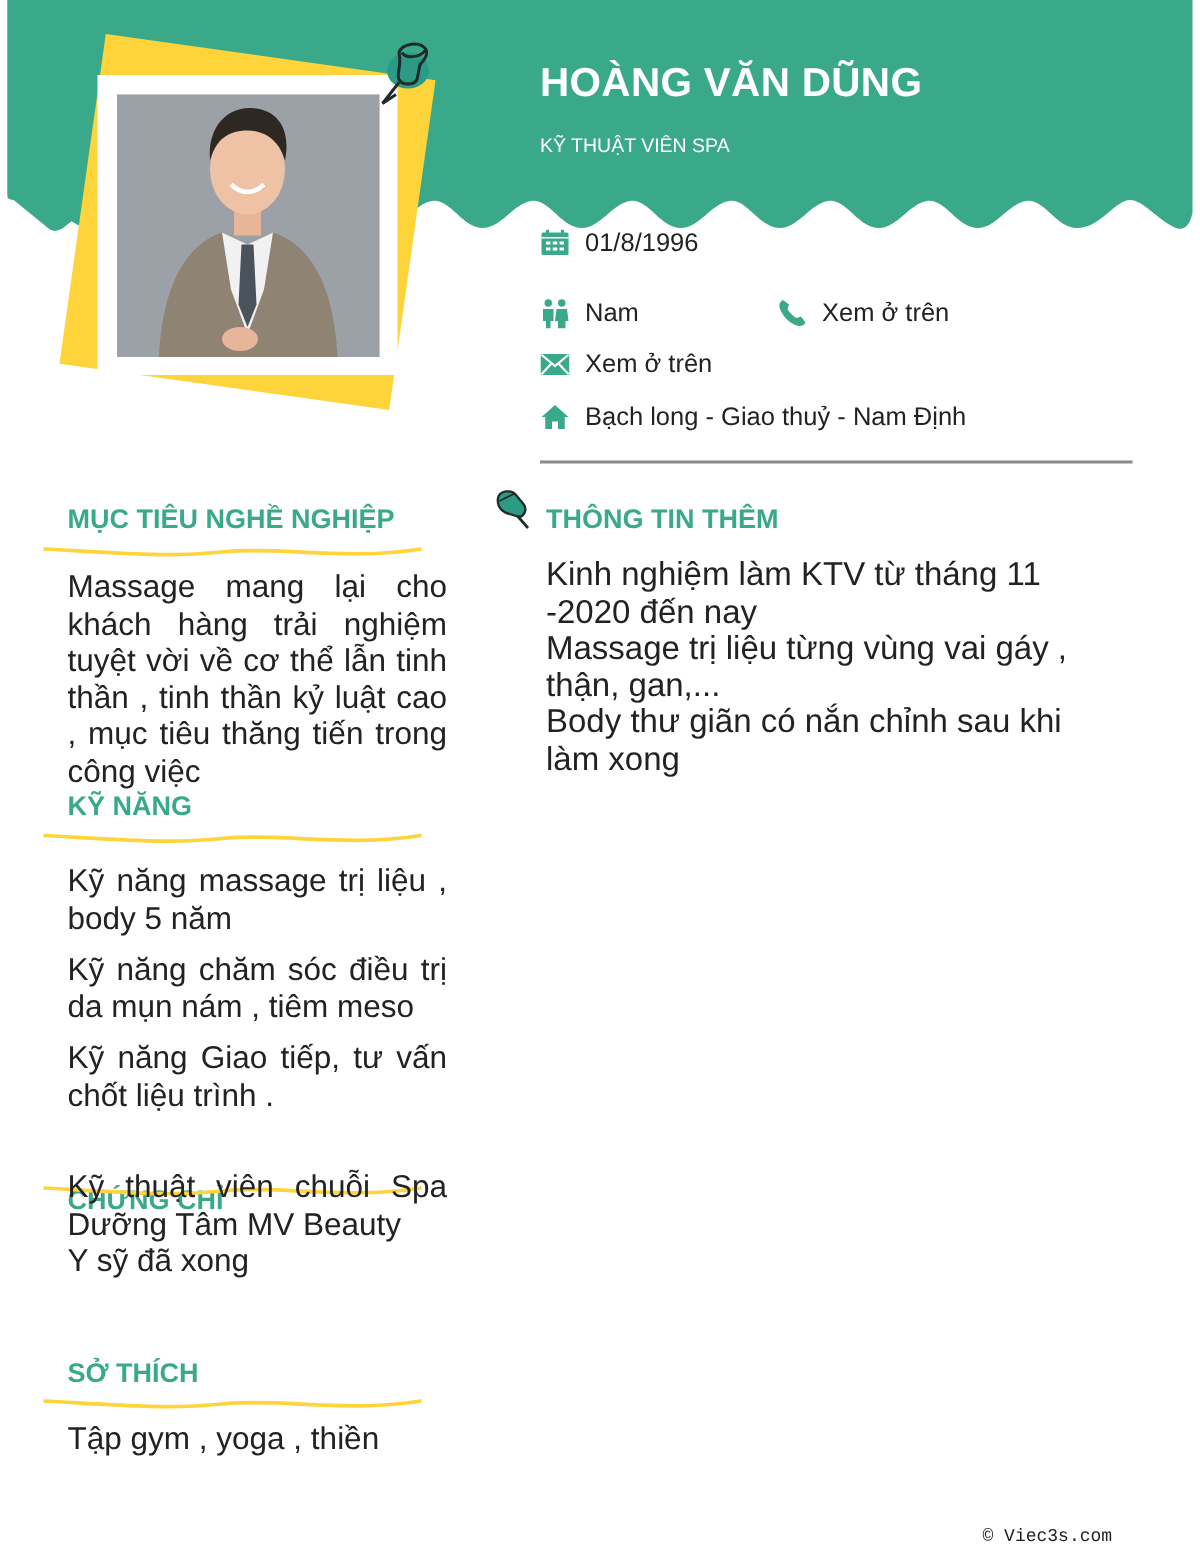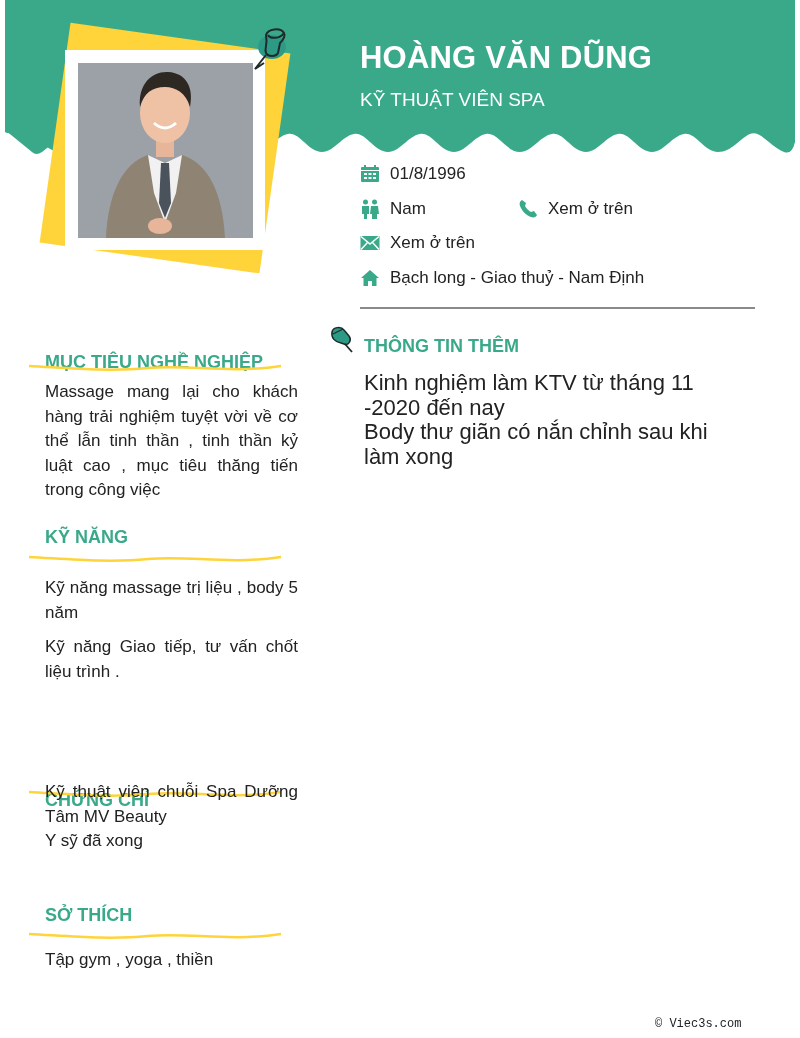--- a/index.html
+++ b/index.html
@@ -16,31 +16,31 @@
   .photo-frame {
     position: absolute; left: 25px; top: 25px; width: 200px; height: 200px;
     background: #ffffff;
   }
   .photo {
     position: absolute; left: 13px; top: 13px; width: 175px; height: 175px;
     background: #9aa0a6; overflow: hidden;
   }
   .pin-top { position: absolute; left: 250px; top: 25px; width: 40px; height: 48px; }
 
-  .name { position: absolute; left: 360px; top: 40px; font-size: 31px; font-weight: bold; color: #ffffff; letter-spacing: 0.2px; }
-  .job-title { position: absolute; left: 360px; top: 89px; font-size: 19px; color: #ffffff; }
+  .name { position: absolute; left: 360px; top: 40px; font-size: 27px; font-weight: bold; color: #ffffff; letter-spacing: 0.2px; }
+  .job-title { position: absolute; left: 360px; top: 89px; font-size: 13px; color: #ffffff; }
 
   .contact-row { position: absolute; display: flex; align-items: center; font-size: 17px; color: #222; }
   .contact-row .ic { width: 20px; height: 20px; margin-right: 10px; display: inline-flex; align-items: center; justify-content: center; }
   .contact-divider { position: absolute; left: 360px; top: 307px; width: 395px; height: 2px; background: #8a8a8a; }
 
   .section-title { position: absolute; font-size: 18px; font-weight: bold; color: #3aa98a; }
   .wave-line { position: absolute; width: 254px; height: 12px; }
 
-  .left-text { position: absolute; left: 45px; width: 253px; font-size: 17px; line-height: 24.5px; color: #222; text-align: justify; }
+  .left-text { position: absolute; left: 45px; width: 253px; font-size: 21px; line-height: 24.5px; color: #222; text-align: justify; }
   .left-text p { margin: 0; }
 
   .right-pin { position: absolute; left: 329px; top: 326px; width: 26px; height: 28px; }
   .right-text { position: absolute; left: 364px; top: 371px; width: 370px; font-size: 22px; line-height: 24.5px; color: #222; }
   .right-text p { margin: 0; }
 
   .footer { position: absolute; left: 655px; top: 1017px; font-family: "Liberation Mono", "DejaVu Sans Mono", monospace; font-size: 12px; color: #222; }
 </style>
 </head>
 <body>
@@ -97,21 +97,21 @@
 <svg class="pin-top" viewBox="0 0 40 48">
   <ellipse cx="22" cy="22" rx="14" ry="12" fill="#2d9a85"></ellipse>
   <path d="M16 10 C18 4 30 2 34 8 C36 12 32 16 30 18 L28 28 C26 32 18 32 16 28 C14 24 18 20 16 10 Z" fill="none" stroke="#1f2a2a" stroke-width="2"></path>
   <path d="M18 10 C20 14 30 14 34 8" fill="none" stroke="#1f2a2a" stroke-width="2"></path>
   <path d="M16 30 L5 44 L14 38" fill="none" stroke="#1f2a2a" stroke-width="2"></path>
 </svg>
 
 <div class="name">HOÀNG VĂN DŨNG</div>
 <div class="job-title">KỸ THUẬT VIÊN SPA</div>
 
-<div class="contact-row" style="left:360px; top:164px;">
+<div class="contact-row" style="left:360px; top:152px;">
   <span class="ic">
     <svg width="20" height="18" viewBox="0 0 20 18">
       <rect x="1" y="2" width="18" height="15" rx="1" fill="#3aa98a"></rect>
       <rect x="4" y="0" width="2" height="4" fill="#3aa98a"></rect>
       <rect x="14" y="0" width="2" height="4" fill="#3aa98a"></rect>
       <rect x="1" y="5" width="18" height="1" fill="#ffffff"></rect>
       <g fill="#ffffff">
           <rect x="4" y="8" width="3" height="2"></rect>
           <rect x="8.5" y="8" width="3" height="2"></rect>
           <rect x="13" y="8" width="3" height="2"></rect>
@@ -160,34 +160,35 @@
   <span class="ic">
     <svg width="20" height="18" viewBox="0 0 20 18">
       <path d="M10 1 L19 9 L16.5 9 L16.5 17 L12 17 L12 12 L8 12 L8 17 L3.5 17 L3.5 9 L1 9 Z" fill="#3aa98a"></path>
     </svg>
   </span>
   <span>Bạch long - Giao thuỷ - Nam Định</span>
 </div>
 
 <div class="contact-divider"></div>
 
-<div class="section-title" style="left:45px; top:352px;text-align:right;">MỤC TIÊU NGHỀ NGHIỆP</div>
+<div class="section-title" style="left:45px; top:336px;text-align:right;">MỤC TIÊU NGHỀ NGHIỆP</div>
 <svg class="wave-line" style="left:28px; top:362px;" viewBox="0 0 254 12">
   <path d="M1 4 C40 6 80 10 120 6 C160 2 200 12 253 4" stroke="#fed43a" stroke-width="2.5" fill="none"></path>
 </svg>
 <div class="left-text" style="top:380px;">
   <p style="text-align: justify; text-align-last: left;">Massage mang lại cho khách hàng trải nghiệm tuyệt vời về cơ thể lẫn tinh thần , tinh thần kỷ luật cao , mục tiêu thăng tiến trong công việc</p>
 </div>
 
 <div class="section-title" style="left:45px; top:527px;">KỸ NĂNG</div>
 <svg class="wave-line" style="left:28px; top:553px;" viewBox="0 0 254 12">
   <path d="M1 4 C40 6 80 10 120 6 C160 2 200 12 253 4" stroke="#fed43a" stroke-width="2.5" fill="none"></path>
 </svg>
 <div class="left-text" style="top:576px;">
   <p style="margin-bottom:10px; text-align-last:left;">Kỹ năng massage trị liệu , body 5 năm</p>
+  <p style="margin-bottom:10px; text-align-last:left;">Kỹ năng chăm sóc điều trị da mụn nám , tiêm meso</p>
   <p style="text-align-last:left;">Kỹ năng Giao tiếp, tư vấn chốt liệu trình .</p>
 </div>
 
 <div class="section-title" style="left:45px; top:763px;margin-top:27px;">CHỨNG CHỈ</div>
 <svg class="wave-line" style="left:28px; top:788px;" viewBox="0 0 254 12">
   <path d="M1 4 C40 6 80 10 120 6 C160 2 200 12 253 4" stroke="#fed43a" stroke-width="2.5" fill="none"></path>
 </svg>
 <div class="left-text" style="top:780px;">
   <p style="text-align-last:left;">Kỹ thuật viên chuỗi Spa Dưỡng Tâm MV Beauty</p>
   <p style="text-align-last:left;">Y sỹ đã xong</p>
@@ -202,16 +203,17 @@
 </div>
 
 <svg class="right-pin" viewBox="0 0 26 28">
   <path d="M3 6 C4 1 12 0 15 4 L20 10 C23 14 20 20 15 18 L12 17 C6 16 2 12 3 6 Z" fill="#2d9a85" stroke="#1f2a2a" stroke-width="1.5"></path>
   <path d="M4 8 C8 6 12 4 14 3" stroke="#1f2a2a" stroke-width="1.2" fill="none"></path>
   <path d="M16 18 L23 26" stroke="#1f2a2a" stroke-width="1.8"></path>
 </svg>
 <div class="section-title" style="left:364px; top:336px;">THÔNG TIN THÊM</div>
 <div class="right-text">
   <p style="width:350px;">Kinh nghiệm làm KTV từ tháng 11 -2020 đến nay</p>
+  <p>Massage trị liệu từng vùng vai gáy , thận, gan,...</p>
   <p>Body thư giãn có nắn chỉnh sau khi làm xong</p>
 </div>
 
 <div class="footer">© Viec3s.com</div>
 
 </body></html>

